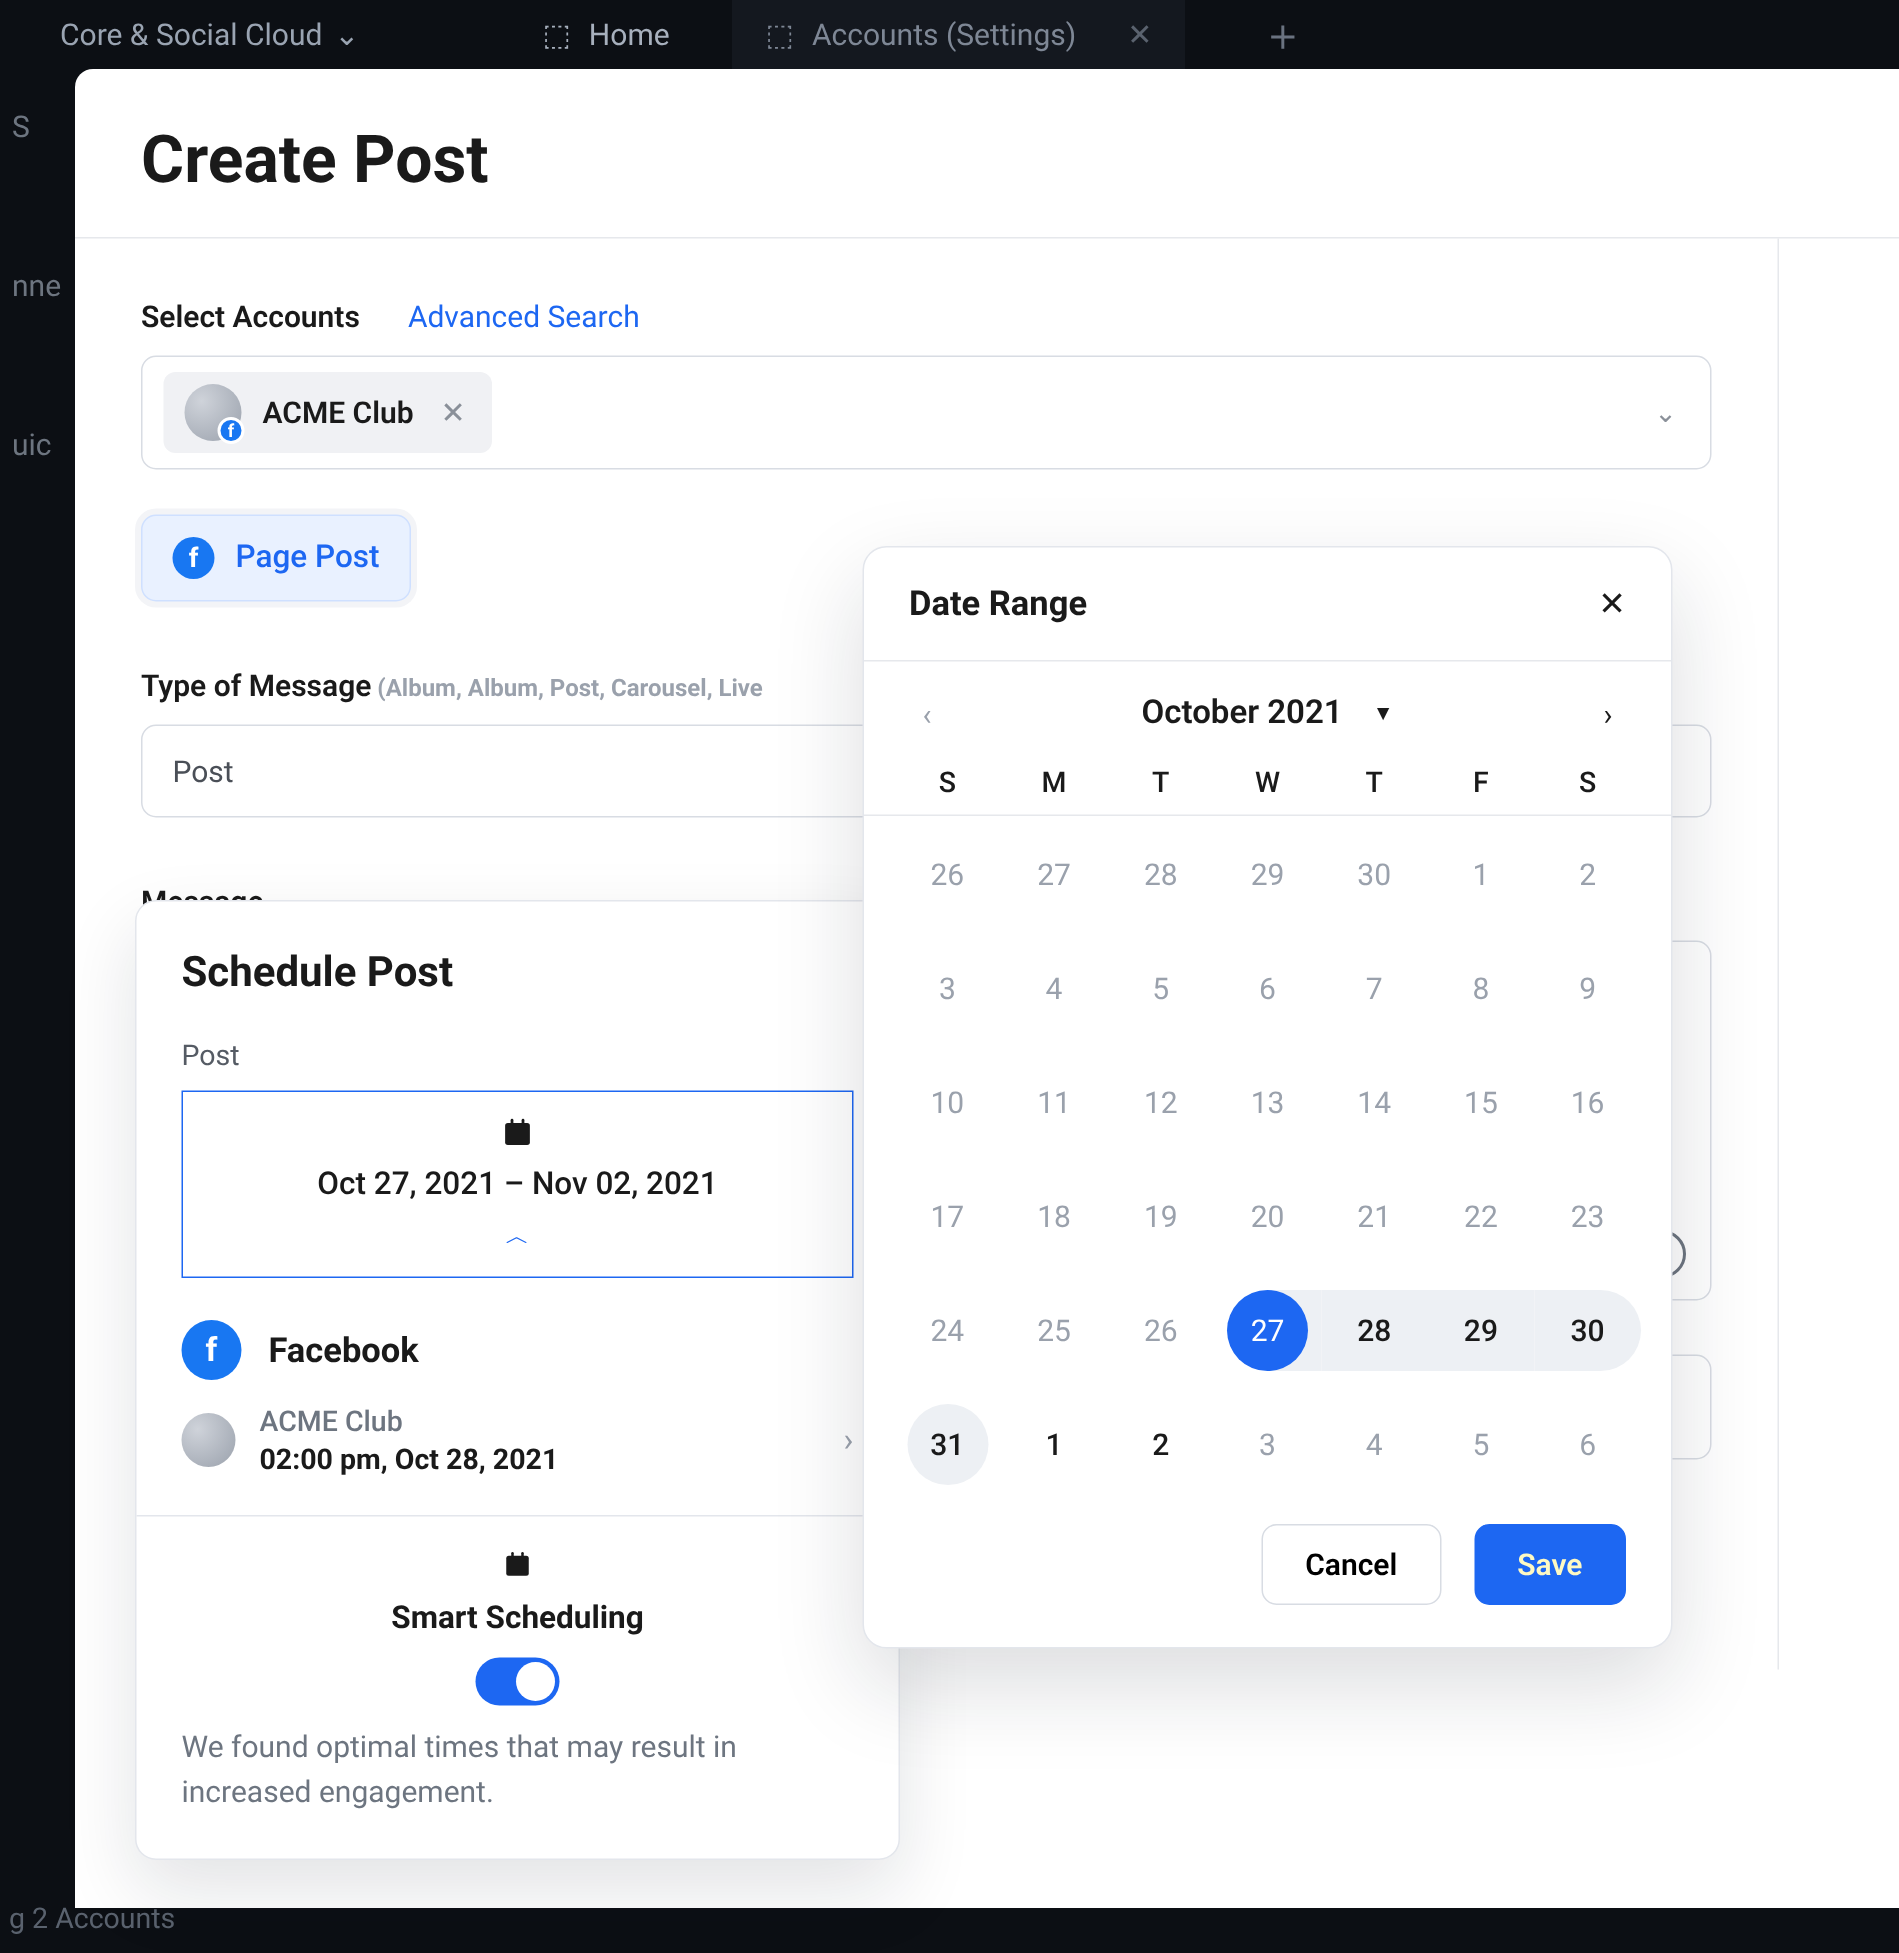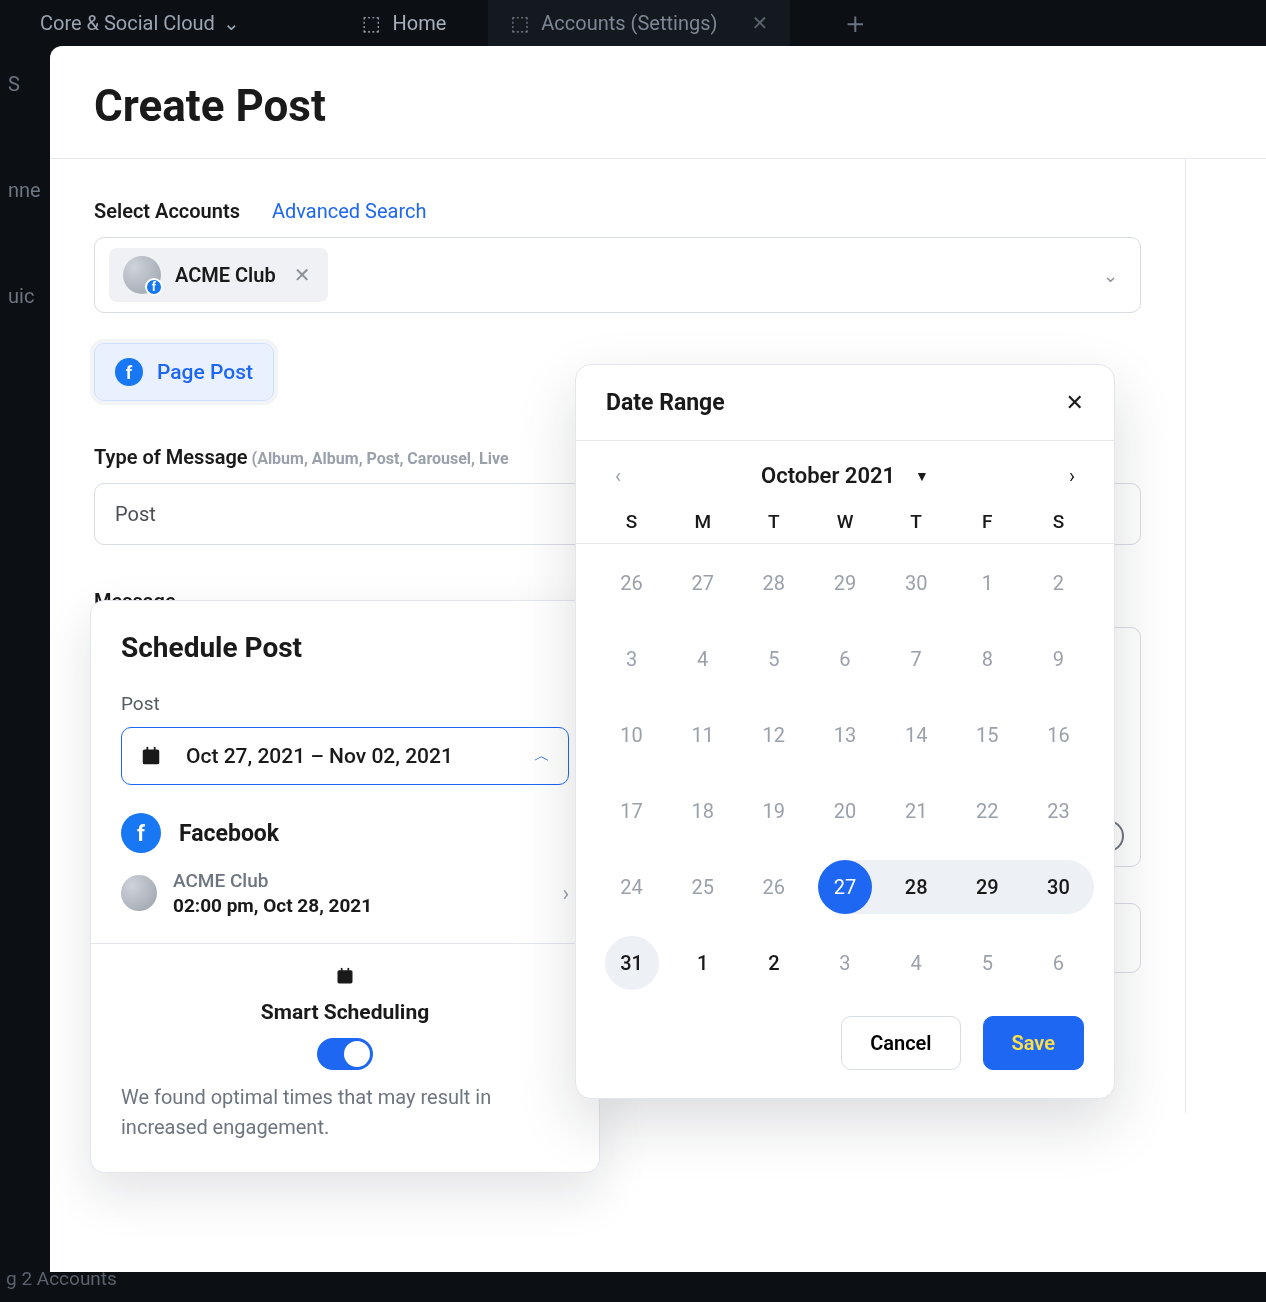--- a/index.html
+++ b/index.html
@@ -45,21 +45,21 @@
   .sched-icon{color:#1d67f2;}
   .scheduled-chip .txt{color:#1d67f2;font-size:20px;font-weight:600;}
   .scheduled-chip .x{color:#1a1a1a;font-size:20px;margin-left:4px;}
   .publish-another{display:inline-flex;align-items:center;gap:14px;margin-left:32px;font-size:20px;color:#4a4f57;}
   .checkbox{width:24px;height:24px;border:2px solid #4a4f57;border-radius:5px;}
   
   .schedule-panel{position:absolute;left:90px;top:600px;width:510px;background:#fff;border:1px solid #e3e6ec;border-radius:14px;box-shadow:0 20px 50px rgba(20,25,40,.12);}
   .sp-body{padding:30px 30px 0 30px;}
   .sp-title{font-size:28px;font-weight:700;margin-bottom:28px;}
   .sp-label{font-size:19px;color:#555b64;margin-bottom:12px;}
-  .date-field{border:1.5px solid #1d67f2;border-radius:10px;padding:16px 18px;display:flex;align-items:center;gap:24px;}
+  .date-field{border:1.5px solid #1d67f2;border-radius:0;padding:16px 18px;display:flex;align-items:center;gap:12px;flex-direction:column;}
   .date-field .cal-icon{color:#1a1a1a;}
   .date-field .val{font-size:21px;font-weight:500;flex:1;}
   .date-field .chev-up{color:#1d67f2;}
   .fb-row{margin-top:28px;display:flex;align-items:center;gap:18px;}
   .fb-round{width:40px;height:40px;border-radius:50%;background:#1877f2;color:#fff;display:flex;align-items:center;justify-content:center;font-weight:700;font-size:22px;}
   .fb-row .name{font-size:23px;font-weight:700;}
   .acct-row{margin-top:16px;display:flex;align-items:center;gap:16px;padding-bottom:26px;}
   .acct-row .avatar{width:36px;height:36px;}
   .acct-text .n{font-size:19px;color:#6d7580;font-weight:500;}
   .acct-text .t{font-size:19px;font-weight:700;margin-top:2px;}
@@ -88,21 +88,21 @@
   .day.in{color:#1a1a1a;font-weight:500;}
   .day.sel-start{color:#fff;}
   .day.sel-start::before{content:"";position:absolute;left:50%;right:0;top:0;bottom:0;background:#edf0f4;z-index:0;}
   .day.sel-start::after{content:"";position:absolute;width:54px;height:54px;border-radius:50%;background:#1d67f2;z-index:1;}
   .day.sel-start span{position:relative;z-index:2;}
   .day.range{background:#edf0f4;color:#1a1a1a;font-weight:500;}
   .day.range.last{border-radius:0 30px 30px 0;}
   .day.hover{background:#edf0f4;border-radius:50%;color:#1a1a1a;font-weight:500;width:54px;margin:0 auto;}
   .cal-foot{padding:22px 30px 28px;display:flex;justify-content:flex-end;gap:22px;}
   .btn{padding:14px 28px;border-radius:10px;font-size:20px;font-weight:600;border:1px solid #d8dce3;background:#fff;}
-  .btn.primary{background:#1d67f2;border-color:#1d67f2;color:#fde047;}
+  .btn.primary{background:#1d67f2;border-color:#1d67f2;color:#fef9c3;}
   svg{display:block;}
 </style>
 </head>
 <body>
 
 <div class="bg-top">
   <div class="ws">
       <span>Core &amp; Social Cloud</span>
       <span>⌄</span>
     </div>

